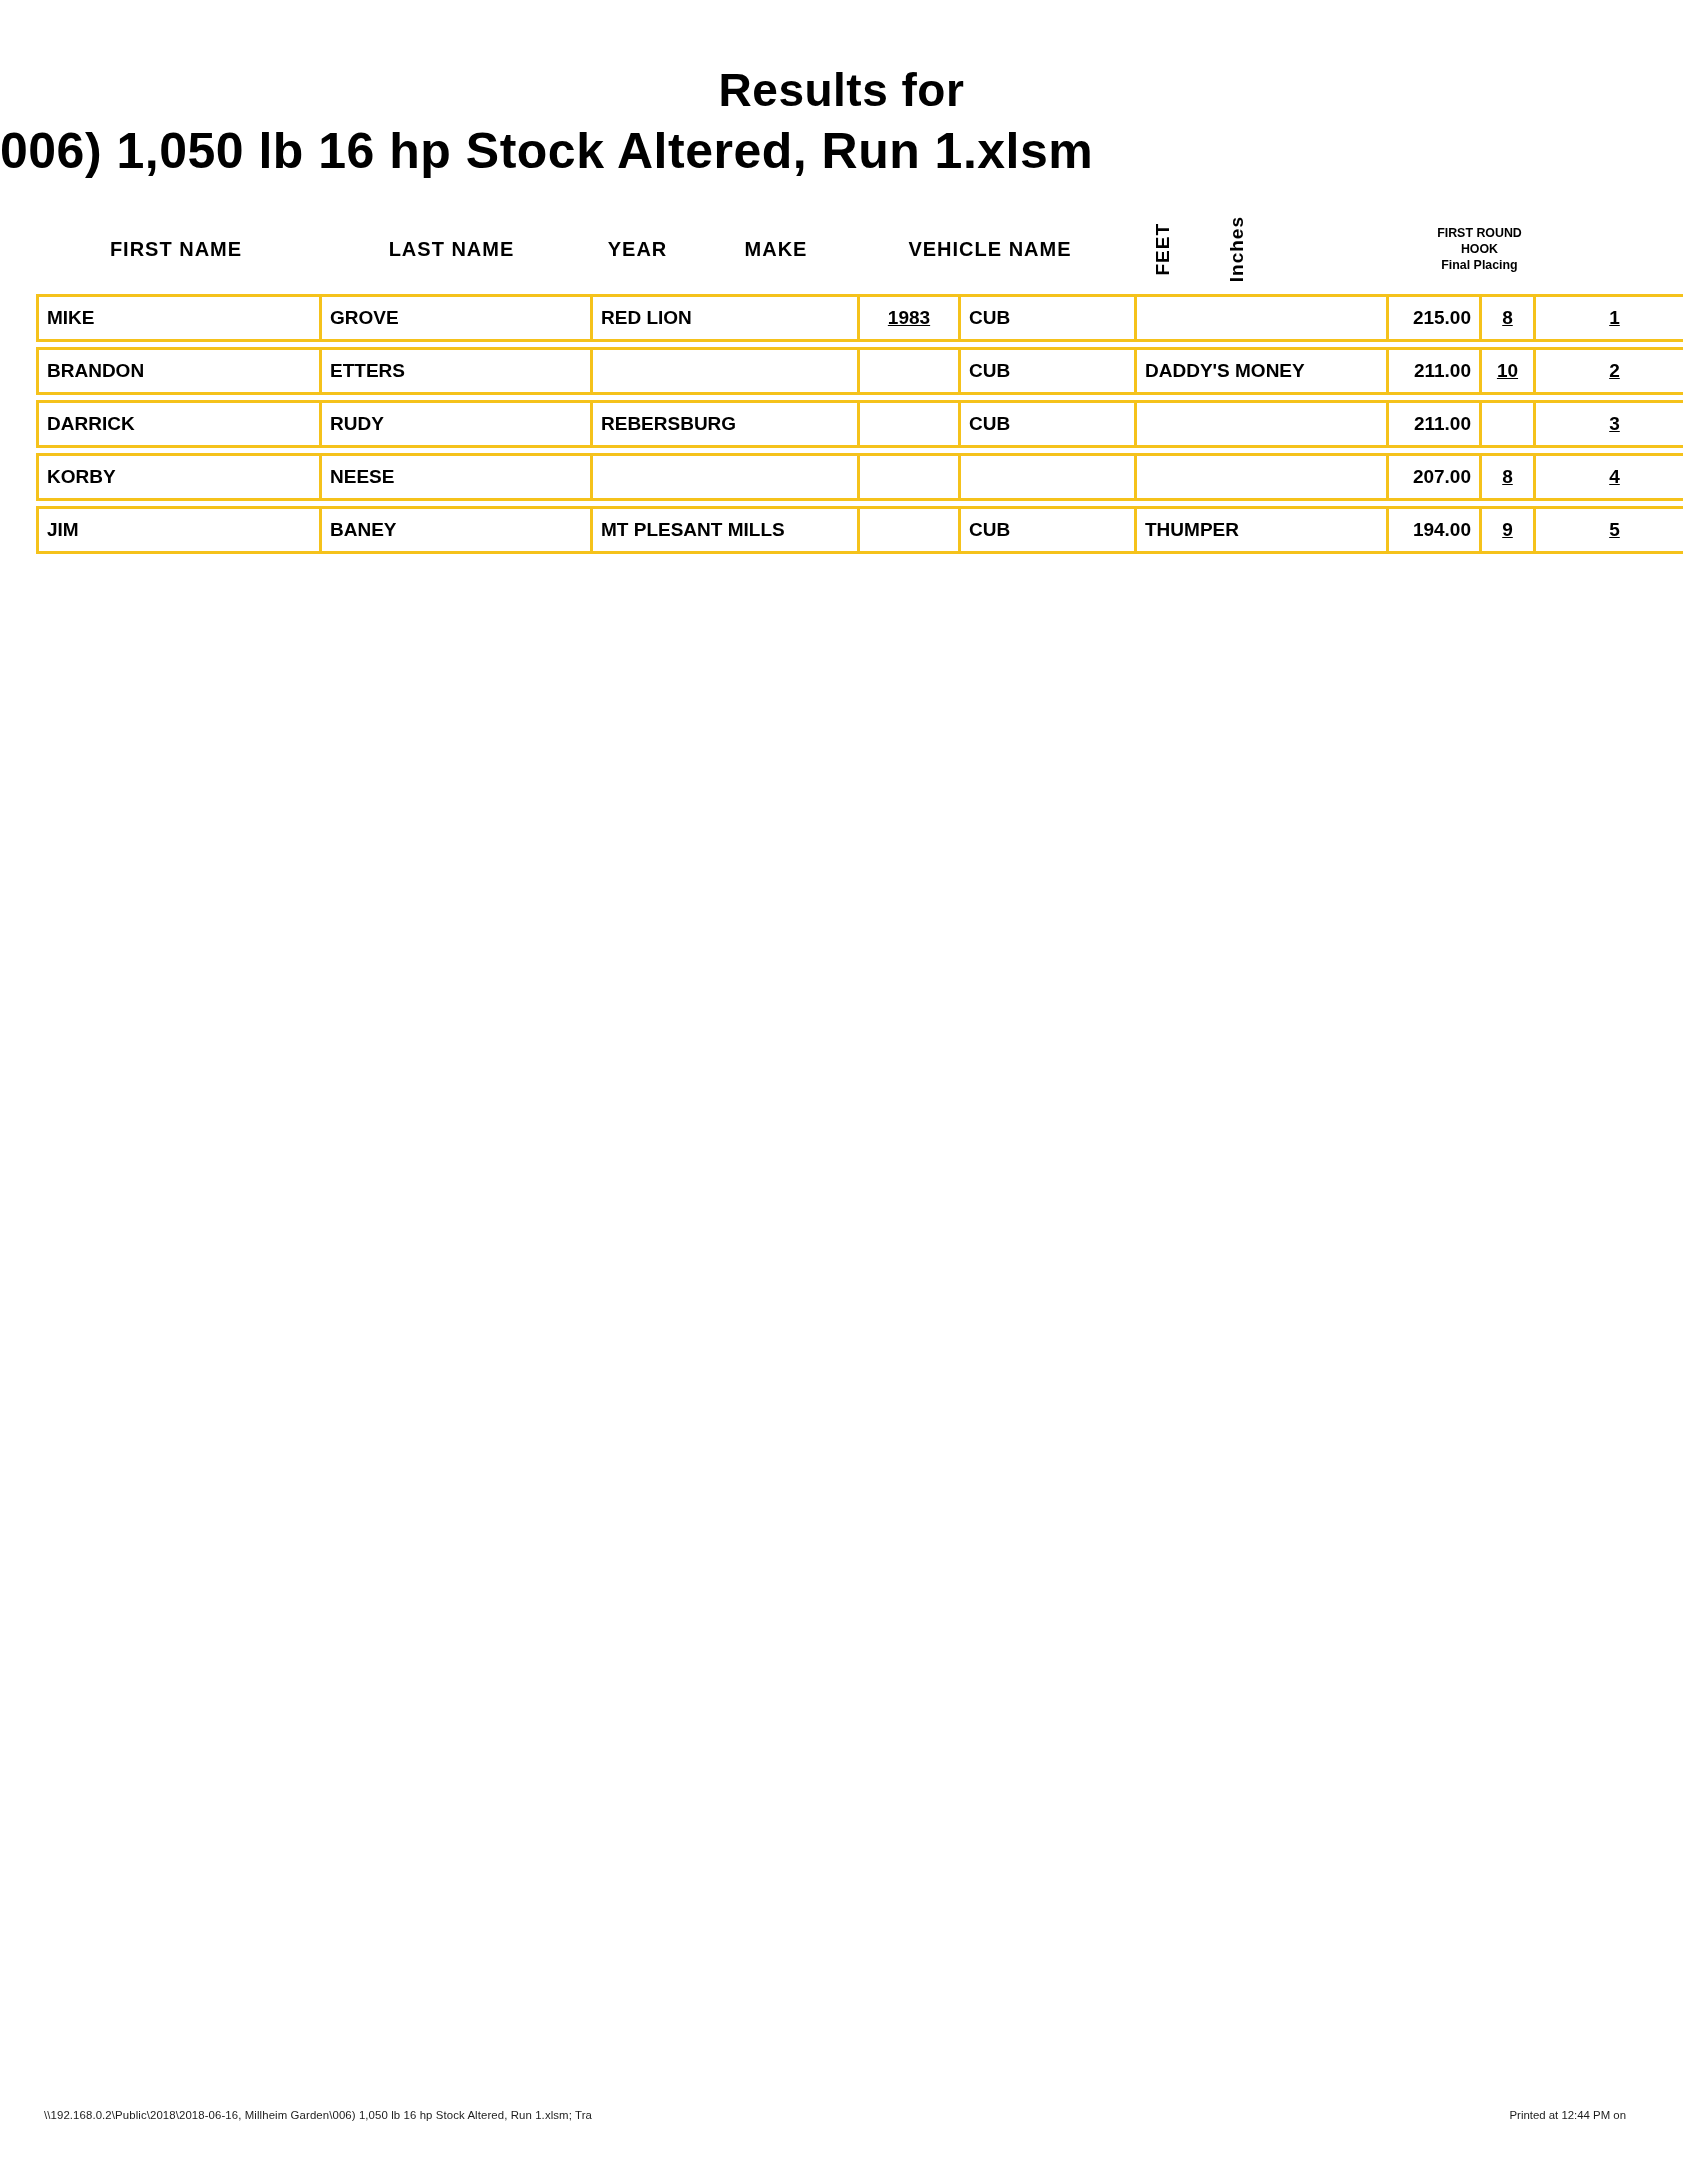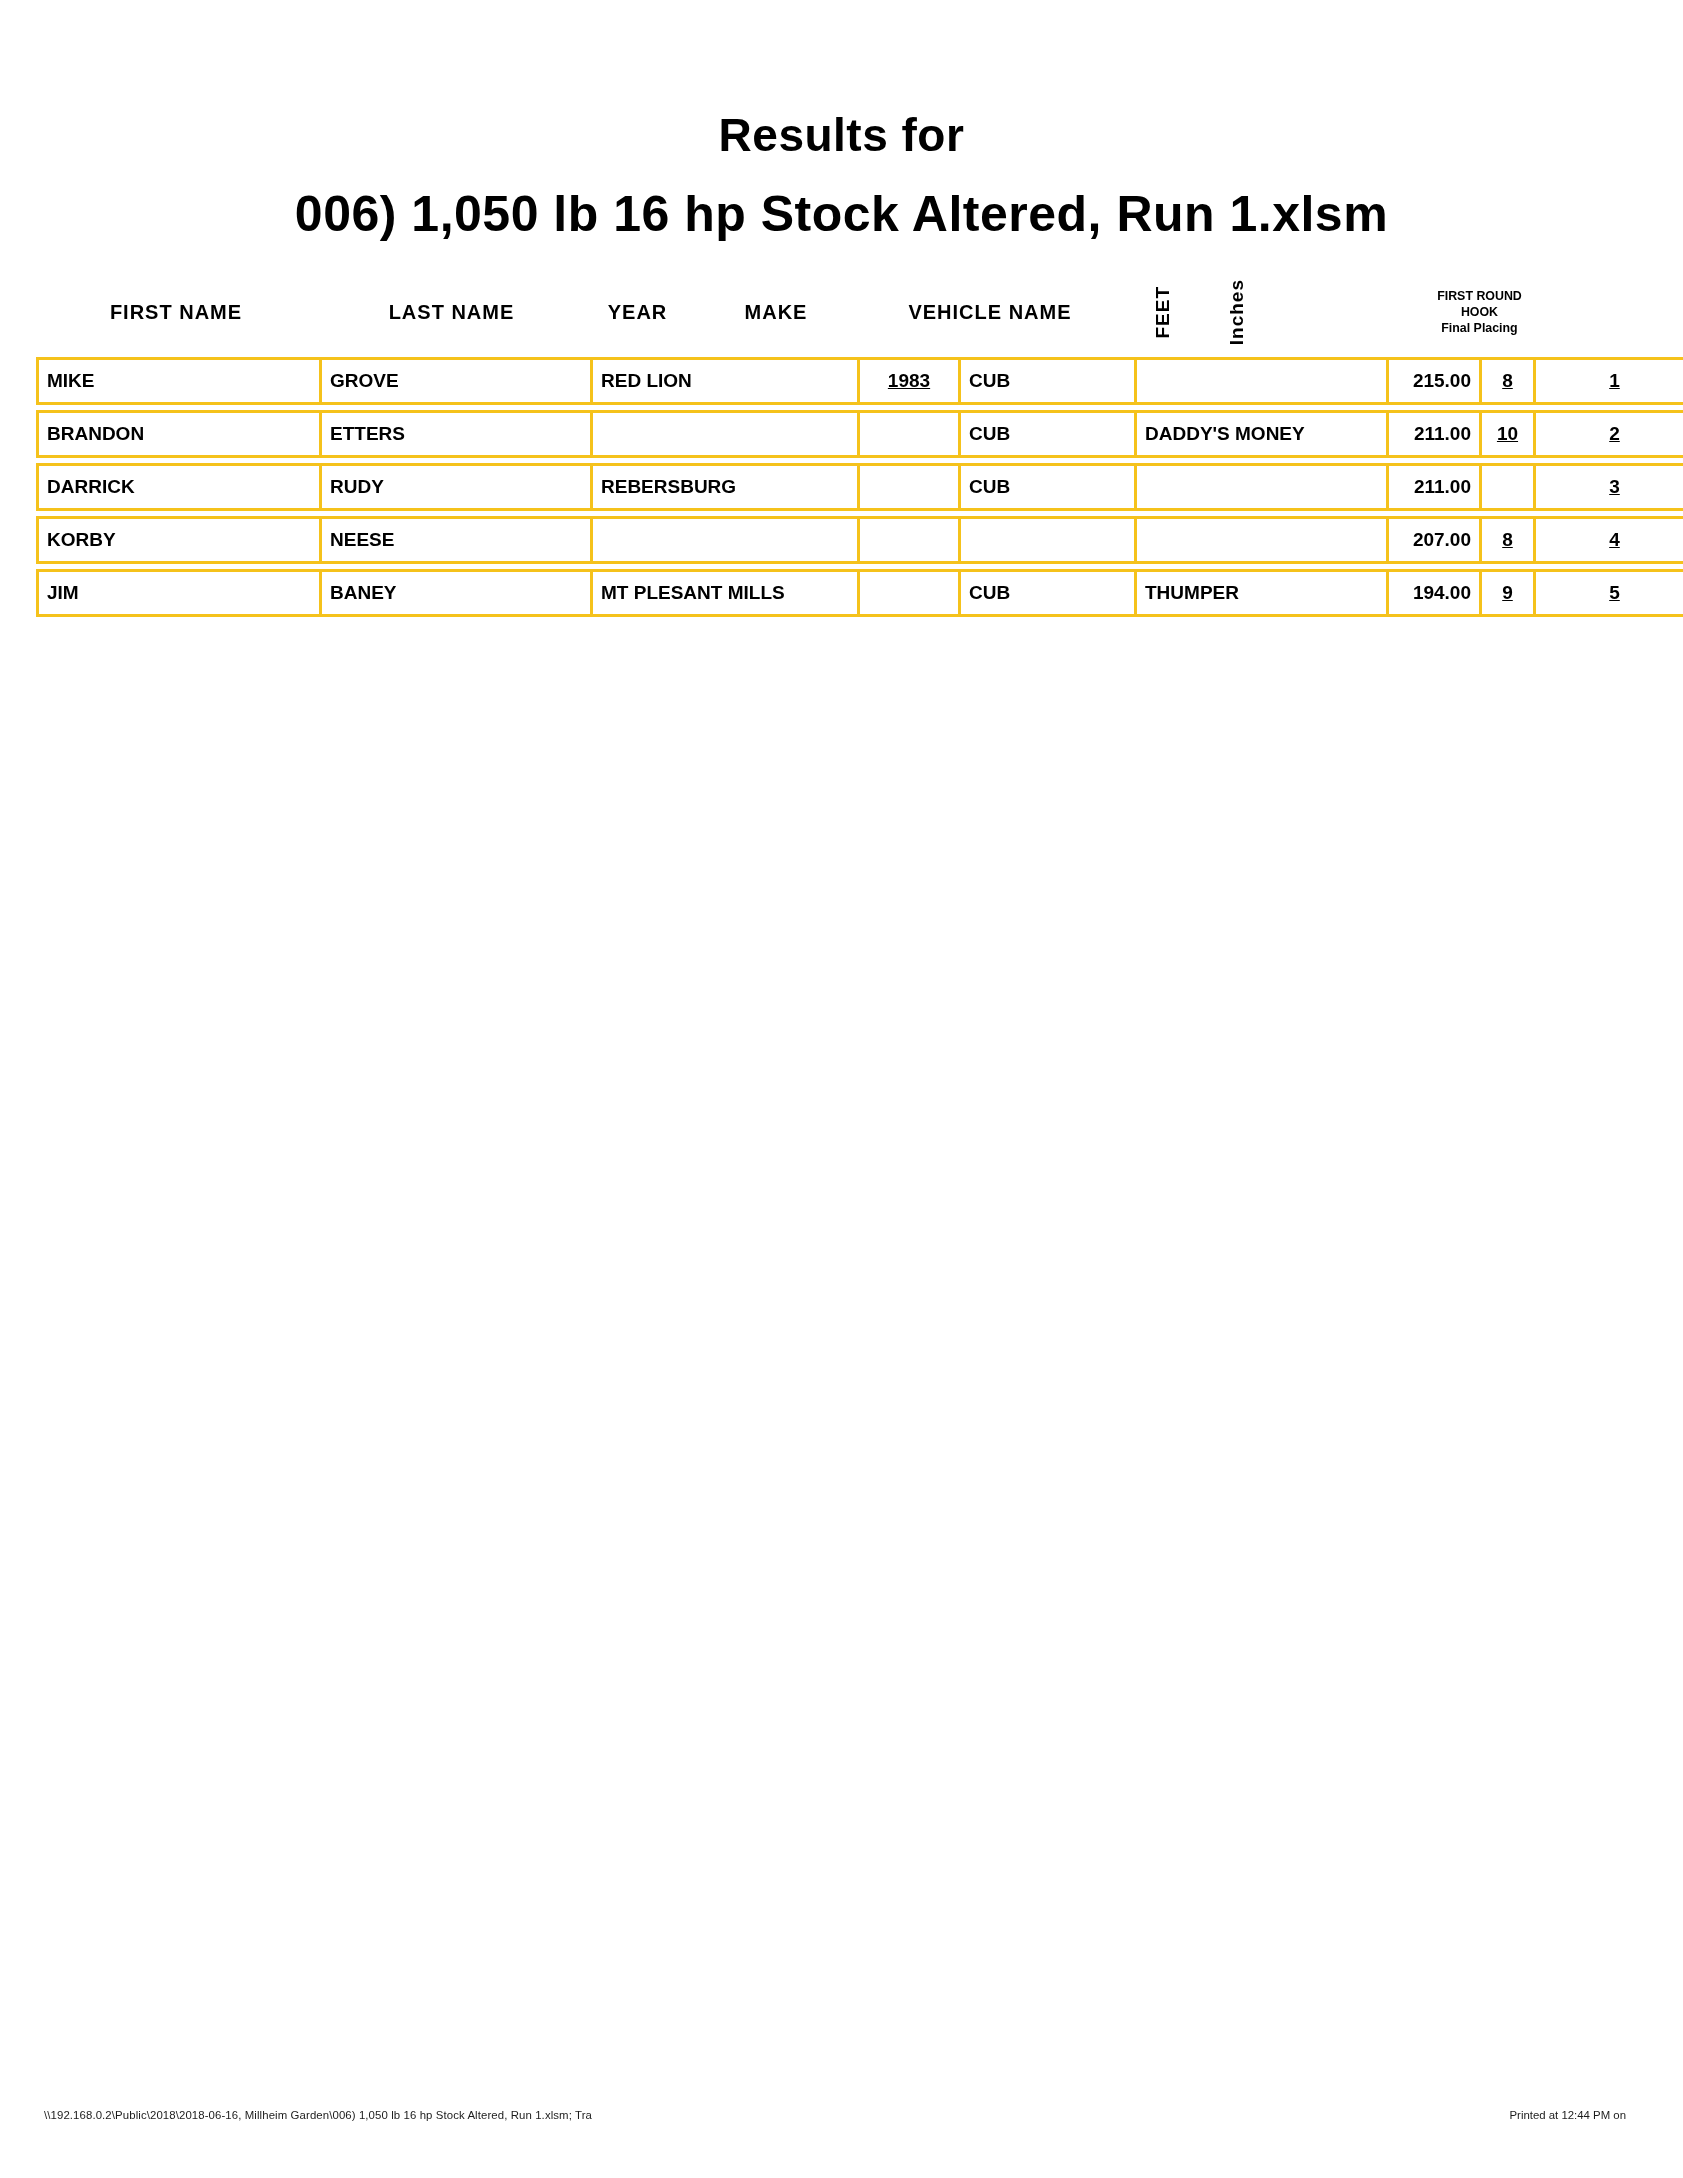--- a/index.html
+++ b/index.html
@@ -13,25 +13,24 @@
     font-family:"Liberation Sans", sans-serif;
     position:relative;
     overflow:hidden;
     color:var(--ink);
   }
   .page{width:1683px;height:2178px;position:relative;padding-top:65px;}
 
   .title1{
     text-align:center;font-weight:bold;font-size:46px;line-height:1.1;
     letter-spacing:0.5px;
-    margin-top:45px;
   }
   .title2{
-    text-align:center;font-weight:bold;font-size:50px;line-height:1.1;
-    margin-top:26px;letter-spacing:0.5px;
+    font-weight:bold;font-size:50px;line-height:1.1;
+    margin-top:8px;letter-spacing:0.5px;
   }
 
   .grid{width:1660px;margin:26px 0 0 36px;}
 
   
   .hrow{display:flex;height:89px;align-items:stretch;}
   .hcell{
     display:flex;align-items:center;justify-content:center;
     font-weight:bold;font-size:20px;letter-spacing:1px;
     text-align:center;

